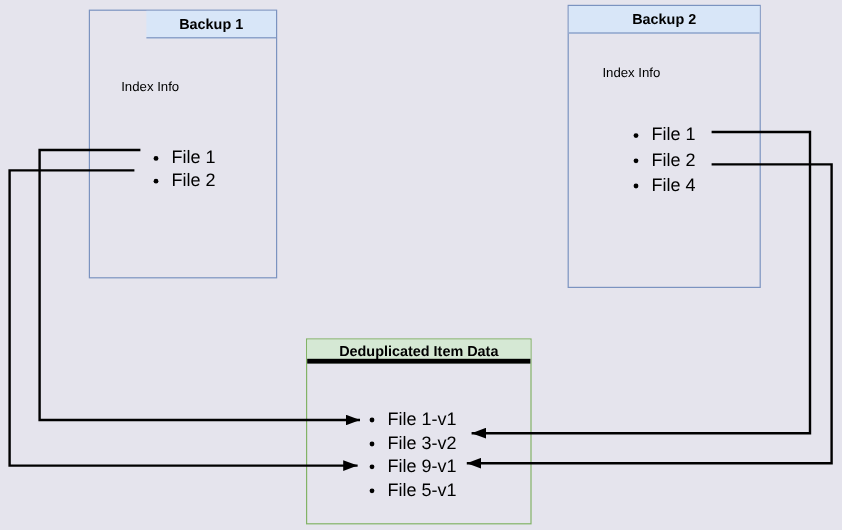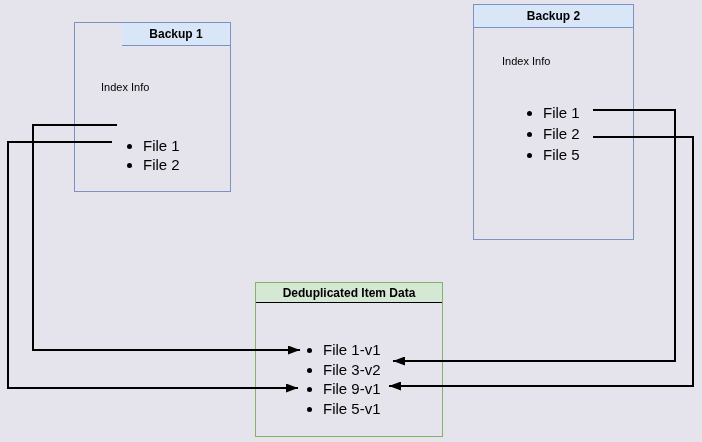--- a/index.html
+++ b/index.html
@@ -47,40 +47,40 @@
   .blue .box-header {
     height: 23px;
     line-height: 23px;
     background: #d8e6f8;
     border-bottom: 1px solid #7b93c0;
   }
   .green .box-header {
     height: 20px;
     line-height: 20px;
     background: #d5e8d4;
-    border-bottom: 1px solid #000000;
+    border-bottom: 4px solid #000000;
   }
   .index-label {
     position: absolute;
     font-size: 11px;
     color: #000000;
     white-space: nowrap;
   }
   ul.file-list {
     position: absolute;
     margin: 0;
     font-size: 15px;
     color: #000000;
     list-style: disc outside;
   }
   ul.file-list li {
     line-height: 19px;
     white-space: nowrap;
   }
-  #backup1 { left: 74px;  top: 22px;   width: 157px; height: 170px; padding-left: 47px; }
+  #backup1 { left: 74px;  top: 8px;   width: 157px; height: 224px; padding-left: 47px; }
   #backup2 { left: 473px; top: 4px;   width: 161px; height: 236px; }
   #dedup   { left: 255px; top: 282px; width: 188px; height: 155px; }
 
   #backup1 .index-label { left: 26px; top: 58px; }
   #backup1 ul.file-list { left: 0; top: 113px; padding-left: 68px; }
   #backup1 ul.file-list li { line-height: 19px; }
 
   #backup2 .index-label { left: 28px; top: 50px; }
   #backup2 ul.file-list { left: 0; top: 97px; padding-left: 69px; }
   #backup2 ul.file-list li { line-height: 21px; }
@@ -105,21 +105,21 @@
   </div>
 
   <div class="box blue" id="backup2">
     <div class="box-header">
       <span>Backup 2</span>
     </div>
     <div class="index-label">Index Info</div>
     <ul class="file-list">
         <li>File 1</li>
         <li>File 2</li>
-        <li>File 5</li>
+        <li>File 4</li>
       </ul>
   </div>
 
   <div class="box green" id="dedup">
     <div class="box-header">
       <span>Deduplicated Item Data</span>
     </div>
     <ul class="file-list">
         <li>File 1-v1</li>
         <li>File 3-v2</li>

